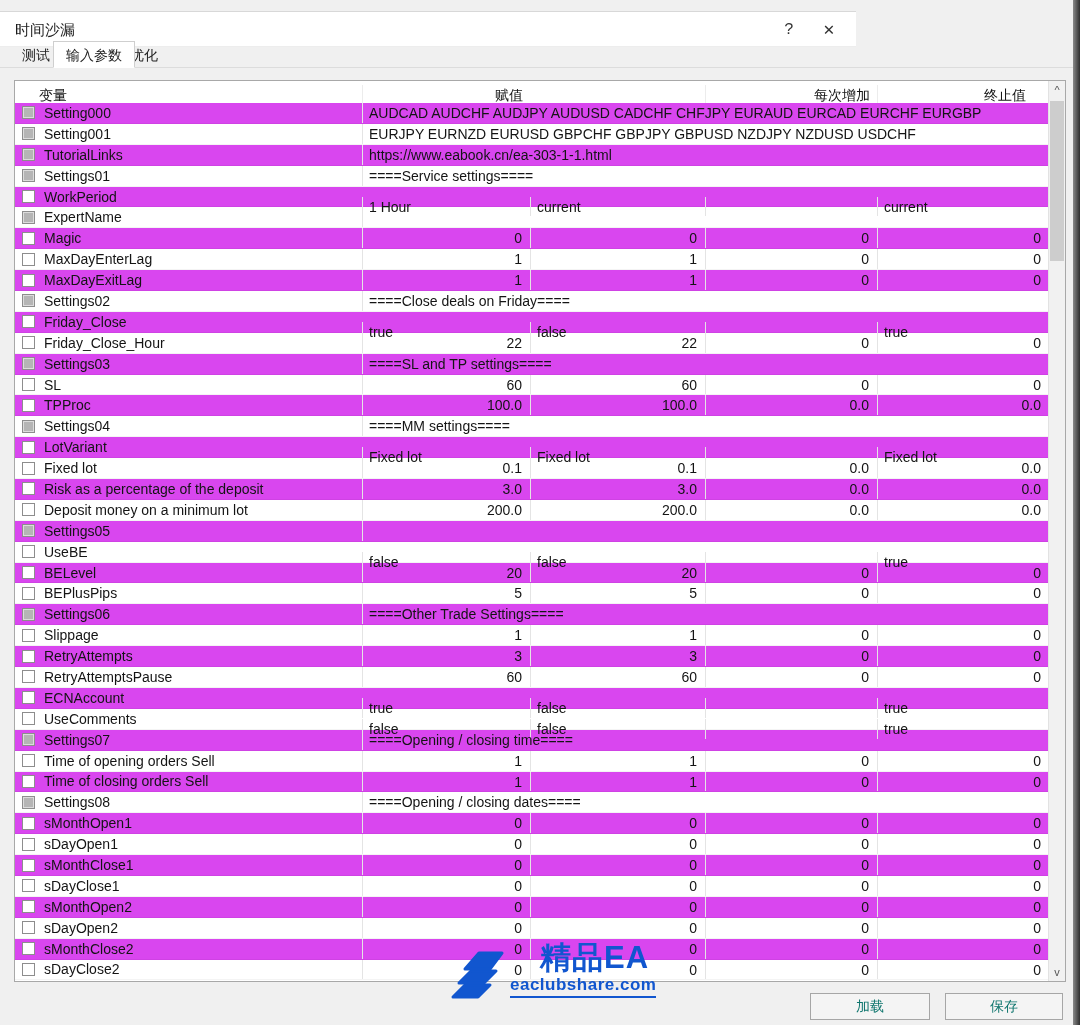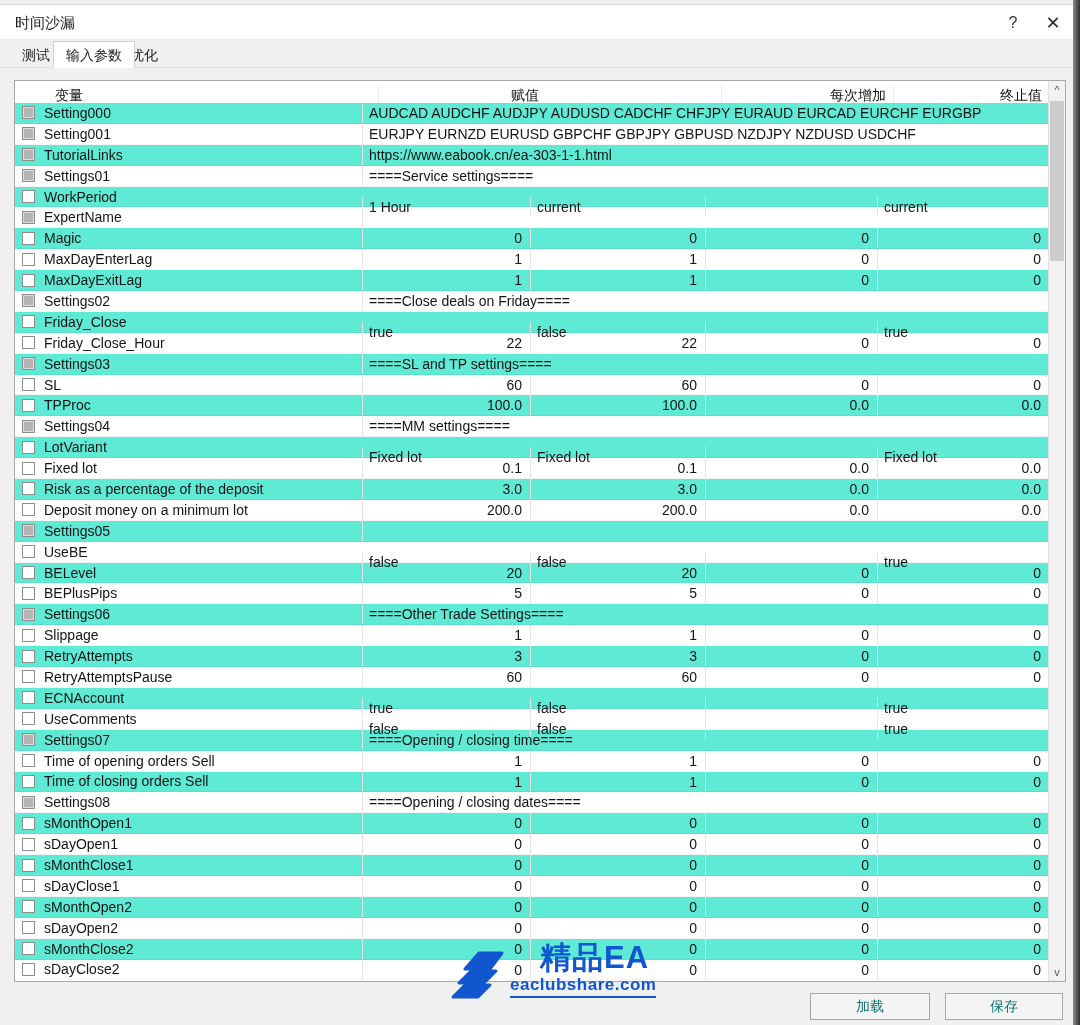--- a/index.html
+++ b/index.html
@@ -2,44 +2,44 @@
 <html><head>
 <meta charset="utf-8">
 <style>
   * { margin:0; padding:0; box-sizing:border-box; }
   html,body { width:1080px; height:1025px; }
   body { font-family:"Liberation Sans","DejaVu Sans",sans-serif; background:#f0f0f0; position:relative; overflow:hidden; color:#141414; }
 
   .window { position:absolute; inset:0; background:#f0f0f0; }
 
   
-  .titlebar { position:absolute; left:0; top:4px; width:1080px; height:36px; background:#ffffff; border-top:1px solid #d8d8d8; border-bottom:1px solid #ededed; }
+  .titlebar { position:absolute; left:0; top:11px; width:856px; height:36px; background:#ffffff; border-top:1px solid #d8d8d8; border-bottom:1px solid #ededed;font-family:Liberation Mono, monospace; }
   .title { position:absolute; left:15px; top:9px; font-size:15px; color:#1c1c1c; }
   .tb-btn { position:absolute; top:7px; width:30px; height:22px; text-align:center; line-height:22px; font-size:16px; color:#333; cursor:default; }
   .tb-help { right:52px; }
   .tb-close { right:12px; font-size:18px; }
 
   
   .tabbar { position:absolute; left:0; top:37px; width:1080px; height:31px; border-bottom:1px solid #dcdcdc; }
   .tab { position:absolute; bottom:0; height:24px; line-height:24px; padding:0 9px; font-size:14px; color:#222; }
   .tab-0 { left:13px; }
   .tab-1 { left:53px; height:27px; line-height:26px; padding:0 12px; background:#ffffff; border:1px solid #cfcfcf; border-bottom:1px solid #ffffff; bottom:-1px; z-index:2; }
   .tab-2 { left:121px; }
 
   
   .table { position:absolute; left:14px; top:80px; width:1052px; height:902px; background:#ffffff; border:1px solid #a8a8a8; }
-  .thead { position:absolute; left:0; top:4px; width:1034px; height:22px; display:flex; border-bottom:1px solid #d6d6d6; background:#fff; font-size:14px; align-items:center;justify-content:flex-end; }
+  .thead { position:absolute; left:0; top:4px; width:1034px; height:22px; display:flex; border-bottom:1px solid #d6d6d6; background:#fff; font-size:14px; align-items:center; }
   .th { white-space:nowrap; overflow:hidden; }
   .th-0 { width:347px; padding-left:24px; text-align:left; }
   .th-1 { width:168px; } .th-2 { width:175px;margin-top:40px; } .th-3 { width:172px; } .th-4 { width:156px; }
   .th-1,.th-2,.th-3,.th-4 { text-align:right; padding-right:7px; border-left:1px solid #ececec; height:100%; line-height:21px; }
 
   .tbody { position:absolute; left:0; top:22px; width:1034px; height:878px; overflow:hidden; font-size:14px; }
   .row { display:flex; height:20.9px; align-items:center; border-bottom:1px solid rgba(0,0,0,0.045); }
-  .row.odd { background:#5eead4; }
+  .row.odd { background:#d946ef; }
   .row.even { background:#ffffff; }
   .name-cell { width:347px; display:flex; align-items:center; height:100%; overflow:hidden; white-space:nowrap; }
   .cb { flex:0 0 13px; width:13px; height:13px; border:1px solid #8d8d8d; background:#ffffff; margin:0 9px 0 7px; }
   .cb.section { background:#b5b5b5; box-shadow:inset 0 0 0 1px #dcdcdc; }
   .vcell { height:100%; line-height:20px; border-left:1px solid #e4e4e4; padding:0 8px; white-space:nowrap; overflow:hidden; }
   .vc-0 { width:168px; } .vc-1 { width:175px; } .vc-2 { width:172px; } .vc-3 { width:172px; }
   .vcell.right { text-align:right; }
   .vcell.left { text-align:left; padding-left:6px;margin-top:20px; }
   .span-cell { flex:1; height:100%; line-height:20px; border-left:1px solid #e4e4e4; padding:0 6px; white-space:nowrap; overflow:hidden; }
 

